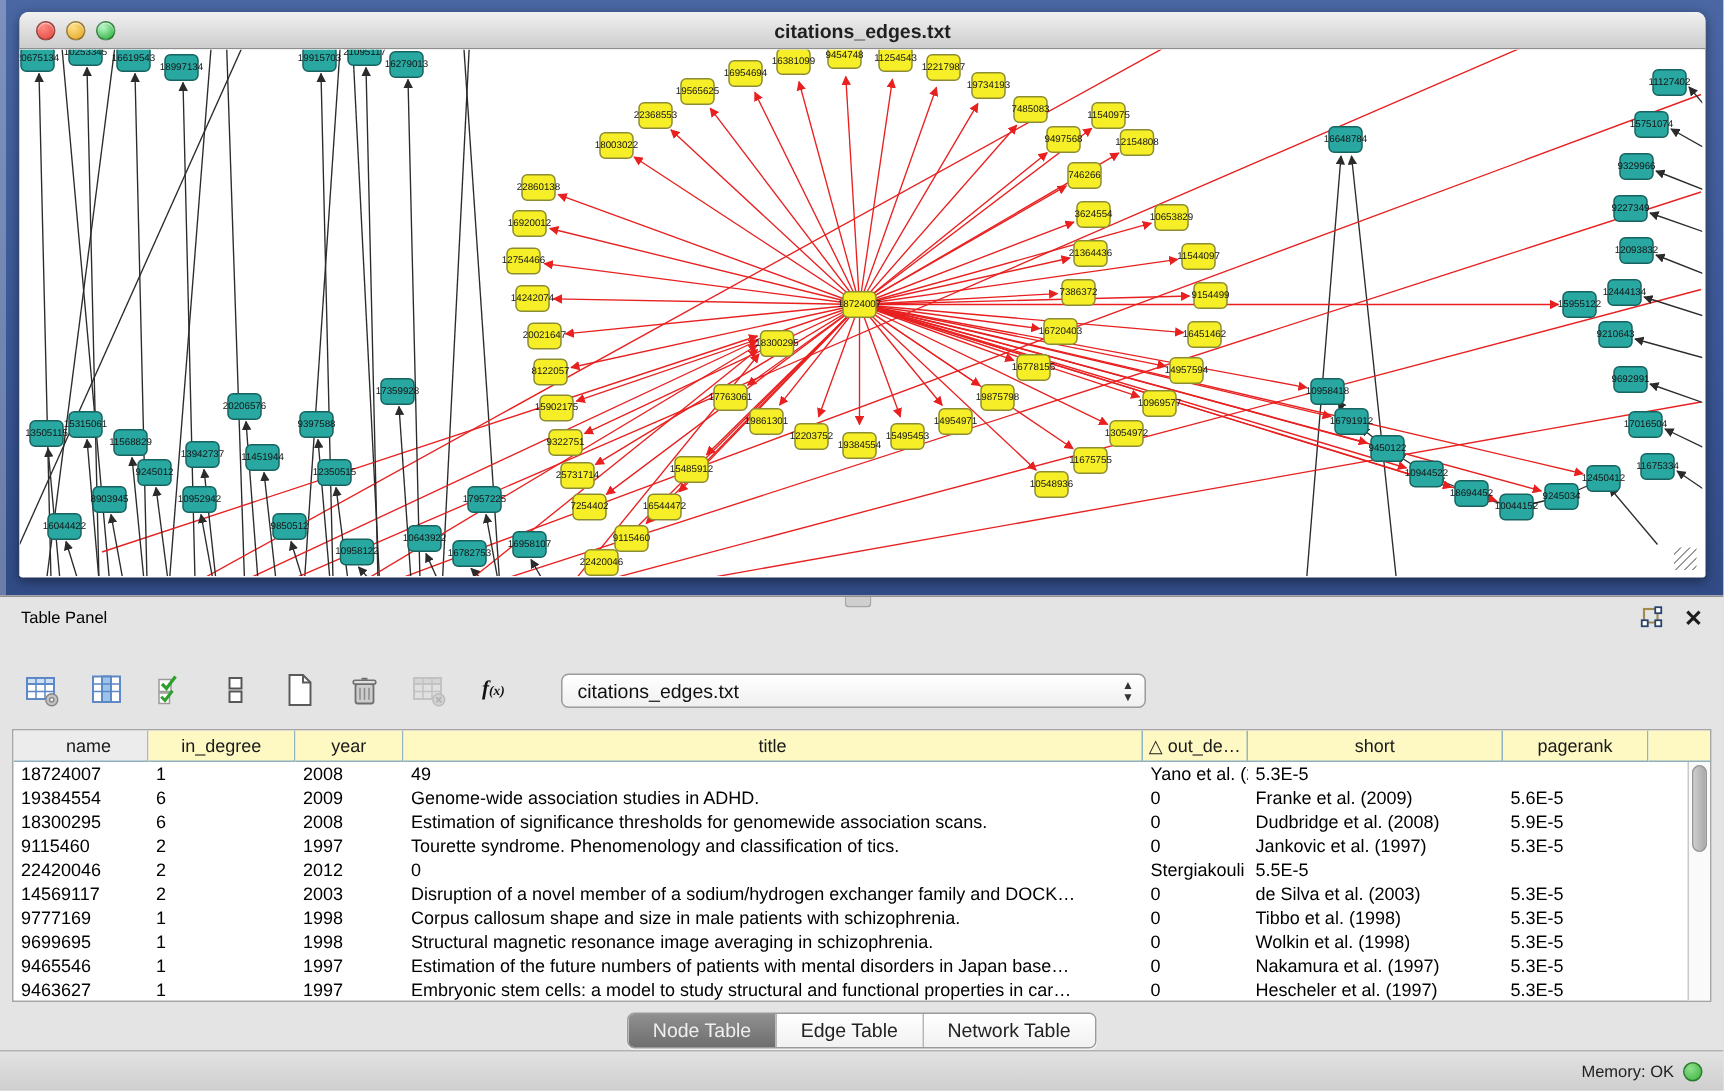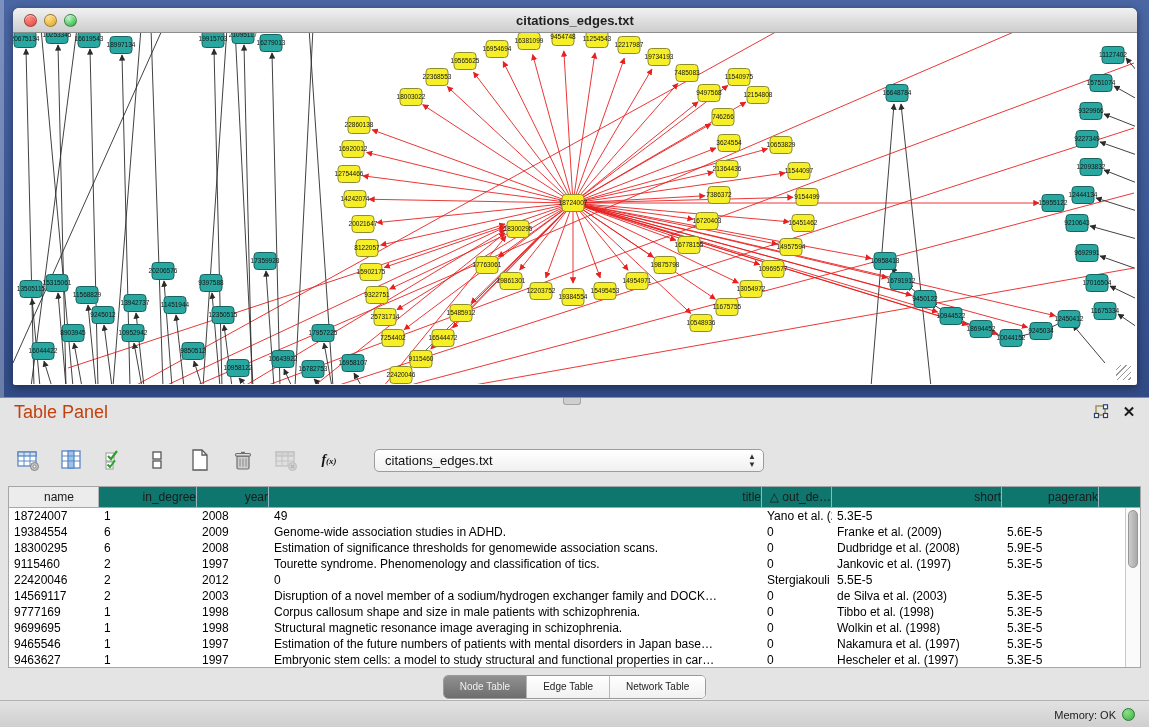--- a/index.html
+++ b/index.html
@@ -21,46 +21,46 @@
   .e-red { stroke:#e82020; stroke-width:0.9; }
   .e-blk { stroke:#2b2b2b; stroke-width:0.9; }
   .node-label { font-family:"Liberation Sans",sans-serif; font-size:6.5px; fill:#141414; text-anchor:middle; }
   .resize-grip { position:absolute; right:4px; bottom:4px; width:15px; height:15px;
     background:repeating-linear-gradient(135deg, transparent 0 3px, #9a9a9a 3px 4px); }
 
   
   .table-panel { position:relative; width:1149px; height:330px; background:#e4e4e4; border-top:1px solid #8f8f8f; }
   .splitter-handle { position:absolute; left:563px; top:0px; width:18px; height:7px; background:#cfcfcf; border:1px solid #a5a5a5; border-top:none; border-radius:0 0 3px 3px; }
   .panel-header { position:absolute; top:0; left:0; right:0; height:28px; }
-  .panel-title { position:absolute; left:14px; top:0; line-height:28px; font-size:18px; color:#c2410c; }
+  .panel-title { position:absolute; left:14px; top:0; line-height:28px; font-size:11px; color:#000000; }
   .panel-header-icons { position:absolute; right:12px; top:6px; display:flex; gap:12px; align-items:center; }
   .float-btn, .close-btn { width:16px; height:16px; display:flex; align-items:center; justify-content:center; cursor:default; }
   .close-btn { font-size:15px; font-weight:bold; color:#1c1c1c; }
 
   .toolbar { position:absolute; left:14px; top:46px; height:32px; display:flex; align-items:center; gap:15px; }
   .tb-btn { width:28px; height:28px; display:flex; align-items:center; justify-content:center; }
   .fx-label { font-size:14px; color:#111; font-style:italic; font-family:"Liberation Serif",serif; font-weight:bold; }
   .fx-label small { font-size:9px; font-style:italic; }
   .combo { position:relative; margin-left:16px; width:390px; height:23px; border:1px solid #9c9c9c; border-radius:5px; background:linear-gradient(180deg,#ffffff,#f0f0f0); font-size:13px; color:#111; line-height:21px; padding-left:10px; box-shadow:inset 0 1px 1px rgba(255,255,255,.8); }
   .combo .stepper { position:absolute; right:7px; top:3px; font-size:8px; line-height:8px; color:#333; text-align:center; }
 
   .table-box { position:absolute; left:8px; right:8px; top:88px; height:182px; background:#fff; border:1px solid #a6a6a6; overflow:hidden; }
   .tgrid { display:grid; grid-template-columns:90px 98px 72px 493px 70px 170px 97px 1fr; }
   .thead { height:21px; line-height:20px; font-size:12px; color:#1a1a1a; }
-  .thead .th { background:#0f766e; border-right:1px solid #93b4c4; border-bottom:1px solid #8fb0c0; text-align:right; overflow:hidden; white-space:nowrap; }
+  .thead .th { background:#fef9c3; border-right:1px solid #93b4c4; border-bottom:1px solid #8fb0c0; text-align:center; overflow:hidden; white-space:nowrap; }
   .thead .th:first-child { background:#ececec; border-right:1px solid #b5b5b5; text-align:right; padding-right:24px; }
   .thead .th:last-child { border-right:none; }
   .tbody .trow { height:16px; line-height:16px; font-size:12px; color:#000; }
   .tbody .td { padding-left:5px; overflow:hidden; white-space:nowrap; }
   .vscroll { position:absolute; top:21px; right:0; bottom:0; width:15px; background:#fafafa; border-left:1px solid #c9c9c9; }
   .vthumb { position:absolute; top:2px; left:2px; width:10px; height:58px; border-radius:6px; background:linear-gradient(90deg,#cdcdcd,#a9a9a9); border:1px solid #979797; }
 
   .tabs-row { position:absolute; left:0; right:0; top:277px; display:flex; justify-content:center; }
   .seg { display:flex; border:1px solid #9a9a9a; border-radius:5px; overflow:hidden; background:#fff; box-shadow:0 1px 1px rgba(255,255,255,.7); }
-  .seg-tab { height:22px; line-height:22px; padding:0 16px; font-size:10px; color:#222; border-right:1px solid #b7b7b7; background:linear-gradient(180deg,#ffffff,#f1f1f1); }
+  .seg-tab { height:22px; line-height:22px; padding:0 16px; font-size:13px; color:#222; border-right:1px solid #b7b7b7; background:linear-gradient(180deg,#ffffff,#f1f1f1); }
   .seg-tab:last-child { border-right:none; }
   .seg-tab.selected { background:linear-gradient(180deg,#909090,#6e6e6e); color:#efefef; }
 
   .statusbar { position:absolute; left:0; right:0; bottom:0; height:27px; background:linear-gradient(180deg,#e2e2e2,#cfcfcf); border-top:1px solid #b2b2b2; }
   .memory { position:absolute; right:14px; top:0; height:27px; display:flex; align-items:center; gap:6px; font-size:11px; color:#222; }
   .mem-dot { width:13px; height:13px; border-radius:50%; background:radial-gradient(circle at 35% 30%, #8de08d, #3db13d); border:1px solid #2a7c2a; }
 </style>
 </head>
 <body>
 

